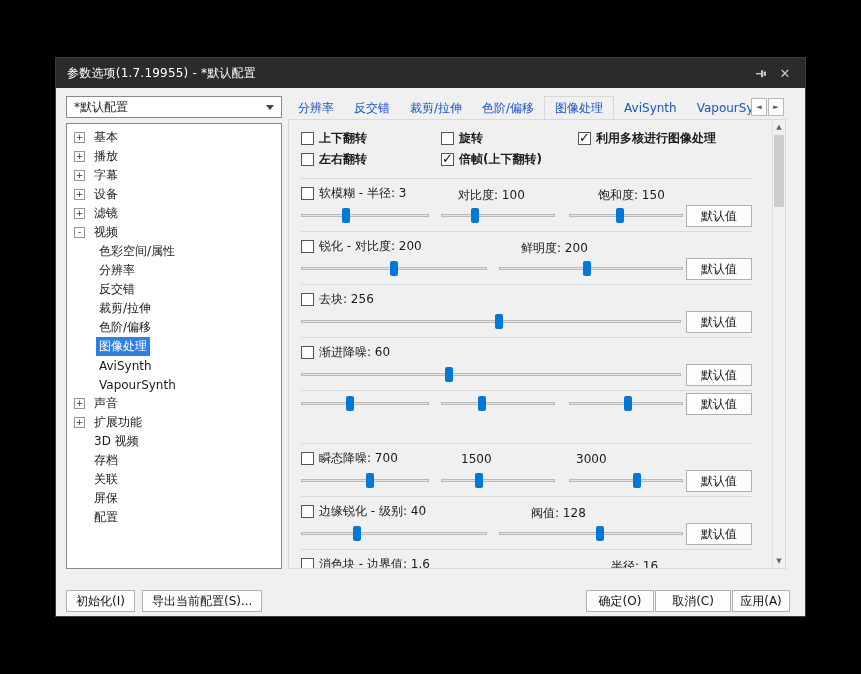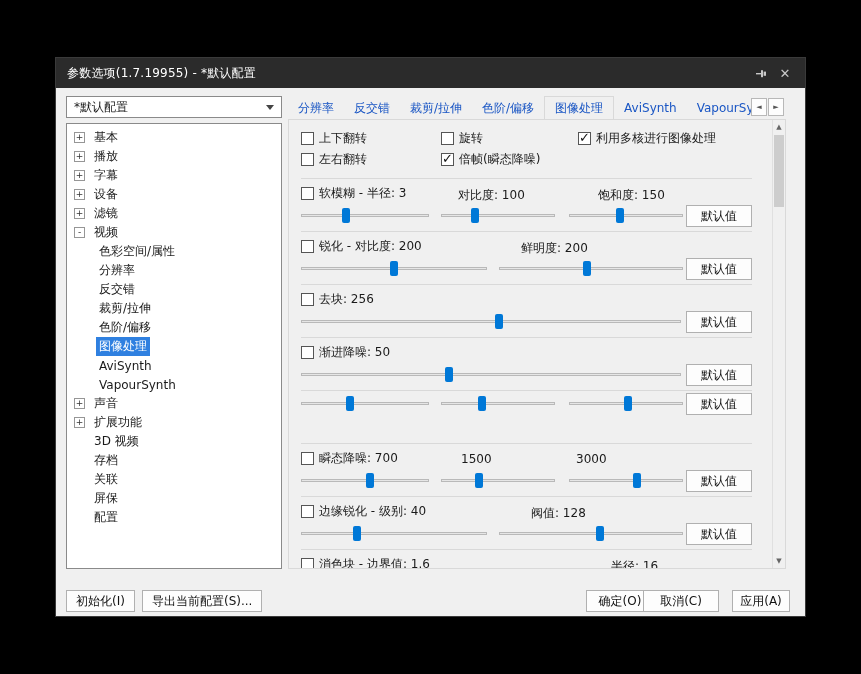--- a/index.html
+++ b/index.html
@@ -31,21 +31,21 @@
   .tabs-clip { display:flex; align-items:flex-end; width:464px; height:23px; overflow:hidden; }
   .tab { height:20px; line-height:19px; padding:0 10px; color:#1a56c4; white-space:nowrap; }
   .tab.active { height:23px; line-height:22px; background:#f0f0f0; border:1px solid #d9d9d9; border-bottom:none; position:relative; z-index:3; }
   .tab-arrows { position:absolute; right:2px; top:2px; display:flex; }
   .tab-arrow { width:16px; height:18px; background:#fdfdfd; border:1px solid #b8b8b8; font-size:7px; color:#555;
                display:flex; align-items:center; justify-content:center; margin-left:1px; }
   
   .panel { position:absolute; left:232px; top:61px; width:498px; height:450px; background:#f0f0f0;
            border:1px solid #d9d9d9; overflow:hidden; }
   .content { position:absolute; left:0; top:0; right:13px; bottom:0; padding:8px 20px 0 12px; overflow:hidden; }
-  .checksrow { position:relative; height:21px; }
+  .checksrow { position:relative; height:21px;font-weight:bold; }
   .cb { position:absolute; top:2px; display:inline-flex; align-items:center; cursor:default; white-space:nowrap; }
   .cb .box { width:13px; height:13px; border:1px solid #555; background:#fff; margin-right:5px; position:relative; flex:0 0 13px; }
   .cb.checked .box::after { content:"✓"; position:absolute; left:0px; top:-3px; font-size:13px; font-weight:bold; color:#111; }
   .section { position:relative; height:53px; border-top:1px solid #d9d9d9; }
   .section.first { margin-top:8px; }
   .lrow { position:relative; height:24px; }
   .lrow .cb { top:6px; }
   .slabel { position:absolute; top:8px; white-space:nowrap; }
   .srow { position:relative; height:29px; }
   .slider { position:absolute; top:5px; height:15px; }
@@ -199,21 +199,21 @@
             <span>利用多核进行图像处理</span>
           </label>
       </div>
       <div class="checksrow">
         <label class="cb" style="left:0">
             <span class="box"></span>
             <span>左右翻转</span>
           </label>
         <label class="cb checked" style="left:140px">
             <span class="box"></span>
-            <span>倍帧(瞬态降噪)</span>
+            <span>倍帧(上下翻转)</span>
           </label>
       </div>
 
       <div class="section first">
         <div class="lrow">
           <label class="cb" style="left:0">
               <span class="box"></span>
               <span>软模糊 - 半径: 3</span>
             </label>
           <span class="slabel" style="left:157px">对比度: 100</span>
@@ -270,21 +270,21 @@
               <div class="handle" style="left:calc(52% - 4px)"></div>
             </div>
           <button class="defbtn">默认值</button>
         </div>
       </div>
 
       <div class="section">
         <div class="lrow">
           <label class="cb" style="left:0">
               <span class="box"></span>
-              <span>渐进降噪: 50</span>
+              <span>渐进降噪: 60</span>
             </label>
         </div>
         <div class="srow">
           <div class="slider s1a">
               <div class="track"></div>
               <div class="handle" style="left:calc(39% - 4px)"></div>
             </div>
           <button class="defbtn">默认值</button>
         </div>
       </div>
@@ -369,16 +369,16 @@
     <div class="vscroll">
       <span class="sarrow up">▲</span>
       <div class="sthumb"></div>
       <span class="sarrow down">▼</span>
     </div>
   </div>
 
   <button class="fbtn" style="left:10px">初始化(I)</button>
   <button class="fbtn" style="left:86px">导出当前配置(S)...</button>
   <button class="fbtn" style="right:151px; width:68px; padding:0">确定(O)</button>
-  <button class="fbtn" style="right:86px;  width:76px; padding:0">取消(C)</button>
+  <button class="fbtn" style="right:74px;  width:76px; padding:0">取消(C)</button>
   <button class="fbtn" style="right:15px;  width:58px; padding:0">应用(A)</button>
 
 </div>
 
 </body></html>

